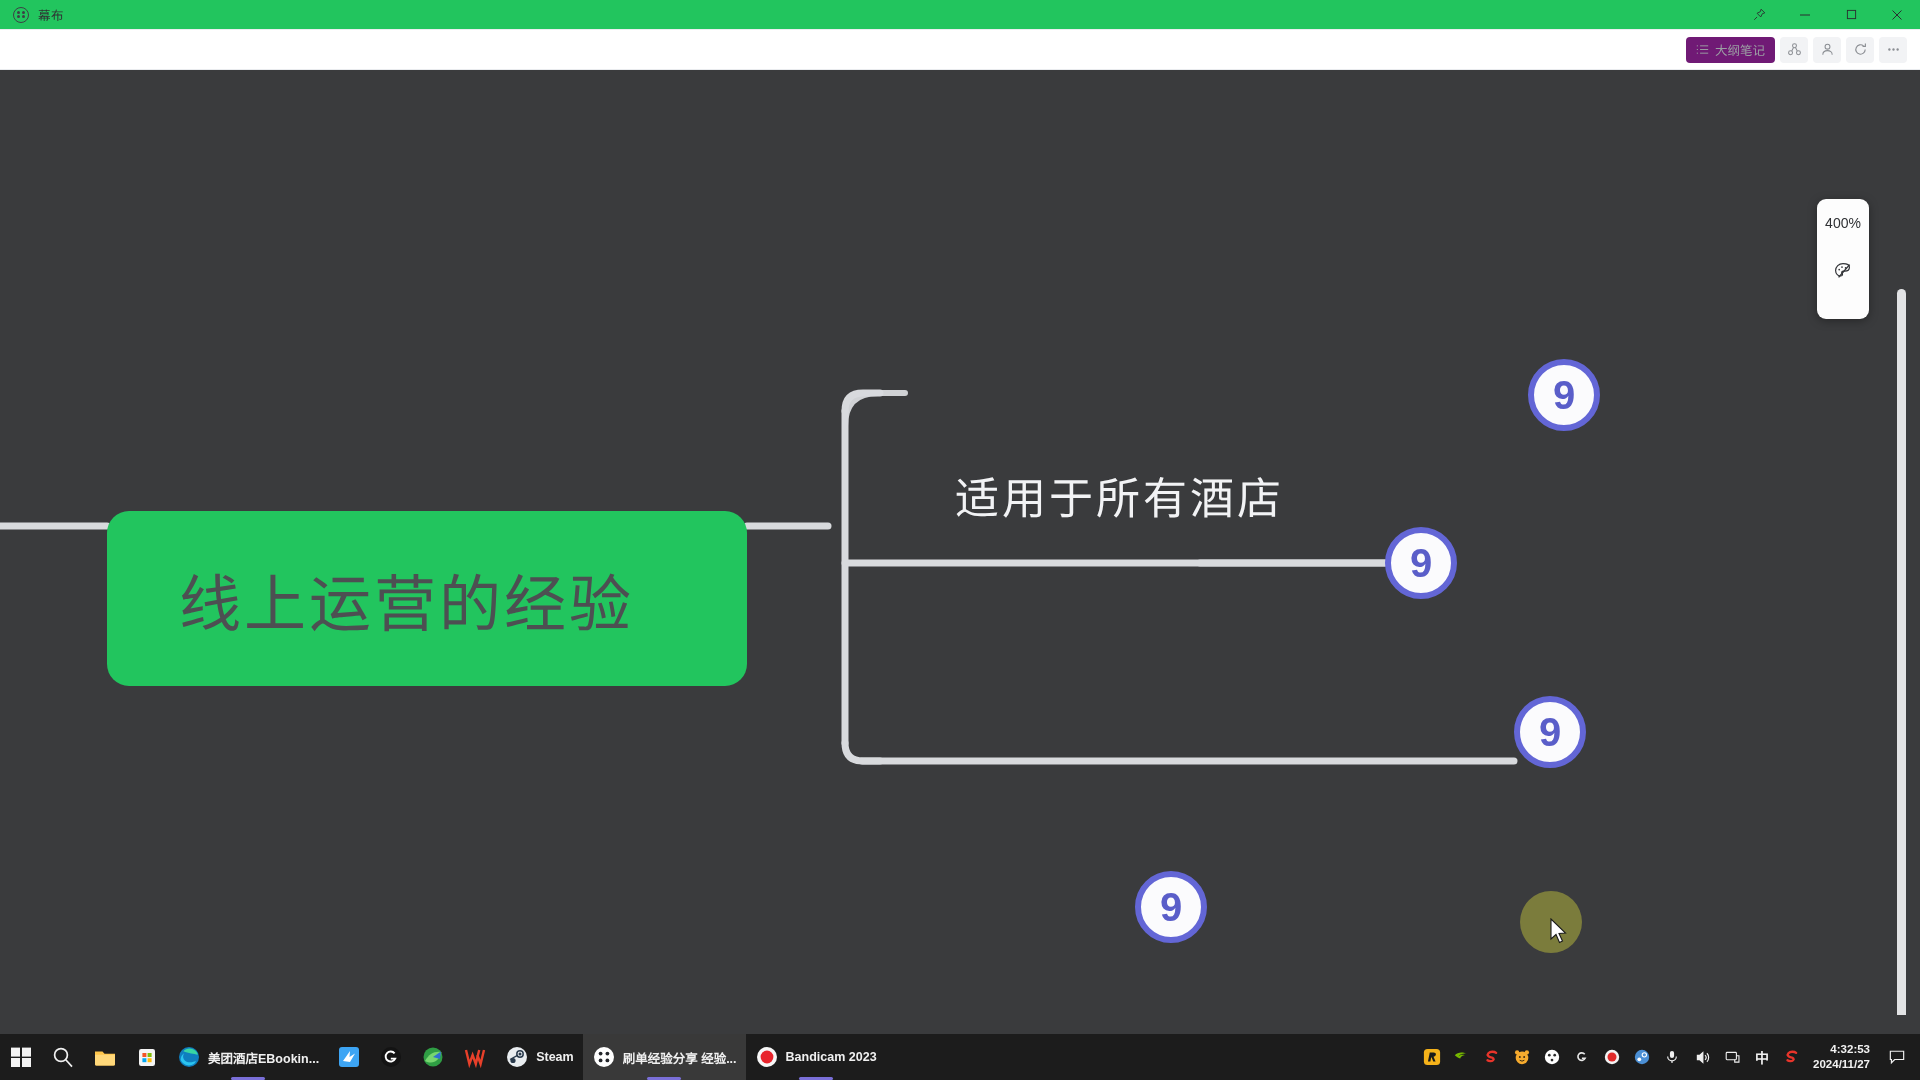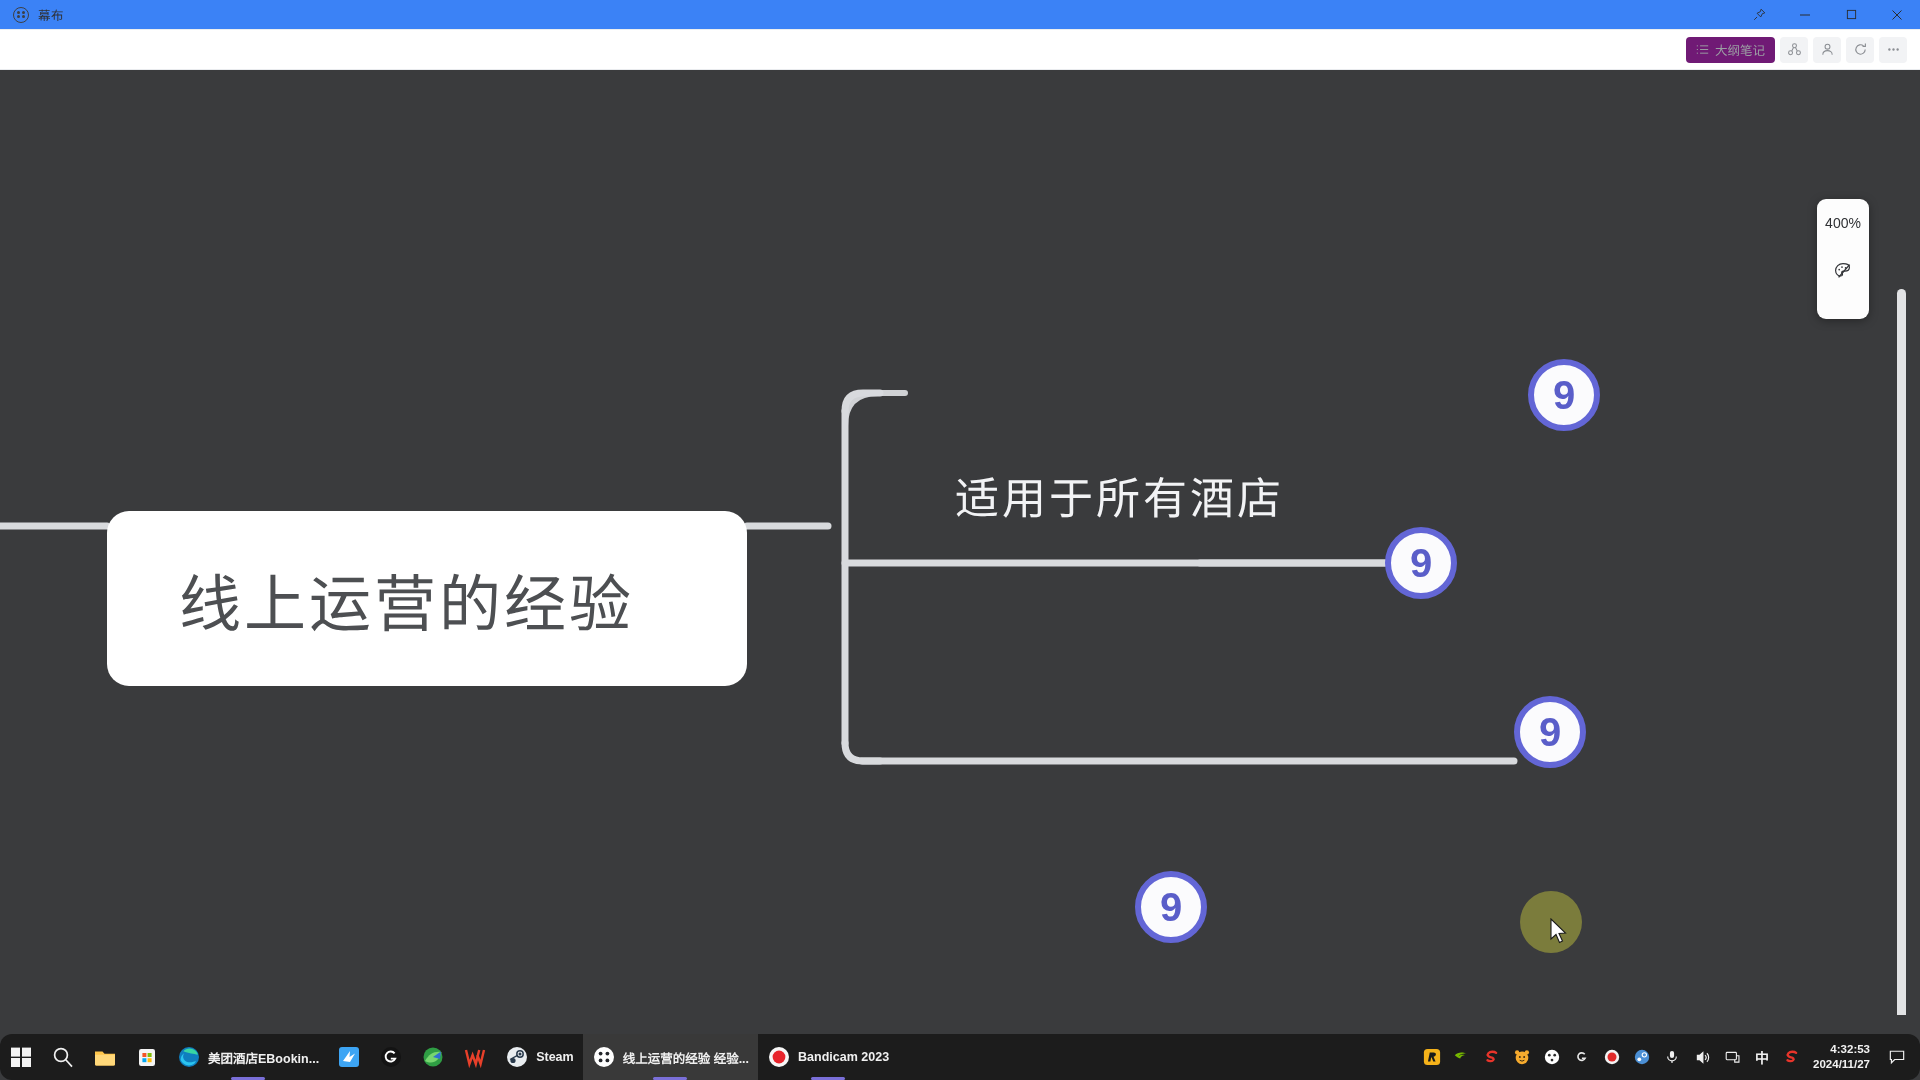--- a/index.html
+++ b/index.html
@@ -7,21 +7,21 @@
   html, body {
     width:1920px; height:1080px; overflow:hidden;
     font-family:"Liberation Sans","DejaVu Sans",sans-serif;
     background:#3a3b3d;
   }
   #app { position:relative; width:1920px; height:1080px; }
 
   
   .titlebar {
     position:absolute; left:0; top:0; width:1920px; height:30px;
-    background:#3b82f6; display:flex; align-items:center;
+    background:#22c55e; display:flex; align-items:center;
     border-bottom:1px solid #eceef0;
   }
   .tb-left { display:flex; align-items:center; gap:9px; padding-left:13px; }
   .app-logo {
     width:16px; height:16px; border-radius:50%;
     border:1.3px solid #3d4045; position:relative; flex:none;
   }
   .app-logo i {
     position:absolute; width:3px; height:3px; border-radius:50%; background:#3d4045;
   }
@@ -60,21 +60,21 @@
     background:#3a3b3d; overflow:hidden;
   }
 
   
   .mm-svg { position:absolute; left:0; top:0; width:1920px; height:944px; }
 
   
   .mm-root {
     position:absolute; left:107px; top:440px;
     width:640px; height:175px; border-radius:22px;
-    background:#ffffff;
+    background:#22c55e;
     display:flex; align-items:center; padding-left:72px;
   }
   .mm-root span {
     font-size:62px; color:#4d4f52; letter-spacing:3px; white-space:nowrap;
   }
 
   
   .mm-node {
     position:absolute; color:#f2f3f5; white-space:nowrap;
     font-size:44px; letter-spacing:3px;
@@ -133,21 +133,21 @@
     position:absolute; left:1897px; top:218px; width:9px; height:760px;
     background:#e2e3e5; border-radius:5px;
   }
 
   
   .cursor { position:absolute; left:1549px; top:847px; width:20px; height:28px; }
 
   
   .taskbar {
     position:absolute; left:0; top:1034px; width:1920px; height:46px;
-    background:#1c1c1c; display:flex; align-items:center;border-radius:12px;
+    background:#1c1c1c; display:flex; align-items:center;
   }
   .tb-item {
     height:46px; display:flex; align-items:center; gap:7px;
     padding:0 9px; position:relative; flex:none;
   }
   .tb-item.active { background:rgba(255,255,255,.13); }
   .tb-item.active::after, .tb-item.running::after {
     content:""; position:absolute; left:50%; transform:translateX(-50%);
     bottom:0; width:34px; height:3px; background:#7a6fd8; border-radius:2px;
   }
@@ -393,21 +393,21 @@
     </div>
 
     <div class="tb-item active">
       <svg class="ic" viewBox="0 0 24 24">
         <circle cx="12" cy="12" r="10" fill="#ffffff"></circle>
         <circle cx="8.6" cy="8.6" r="1.9" fill="#24262b"></circle>
         <circle cx="15.4" cy="8.6" r="1.9" fill="#24262b"></circle>
         <circle cx="8.6" cy="15.4" r="1.9" fill="#24262b"></circle>
         <circle cx="15.4" cy="15.4" r="1.9" fill="#24262b"></circle>
       </svg>
-      <span class="tb-label">线上运营的经验 经验...</span>
+      <span class="tb-label">刷单经验分享 经验...</span>
     </div>
 
     <div class="tb-item running">
       <svg class="ic" viewBox="0 0 24 24">
         <circle cx="12" cy="12" r="10" fill="#f7f7f7"></circle>
         <circle cx="12" cy="12" r="6.4" fill="#e8242c"></circle>
       </svg>
       <span class="tb-label">Bandicam 2023</span>
     </div>
 

